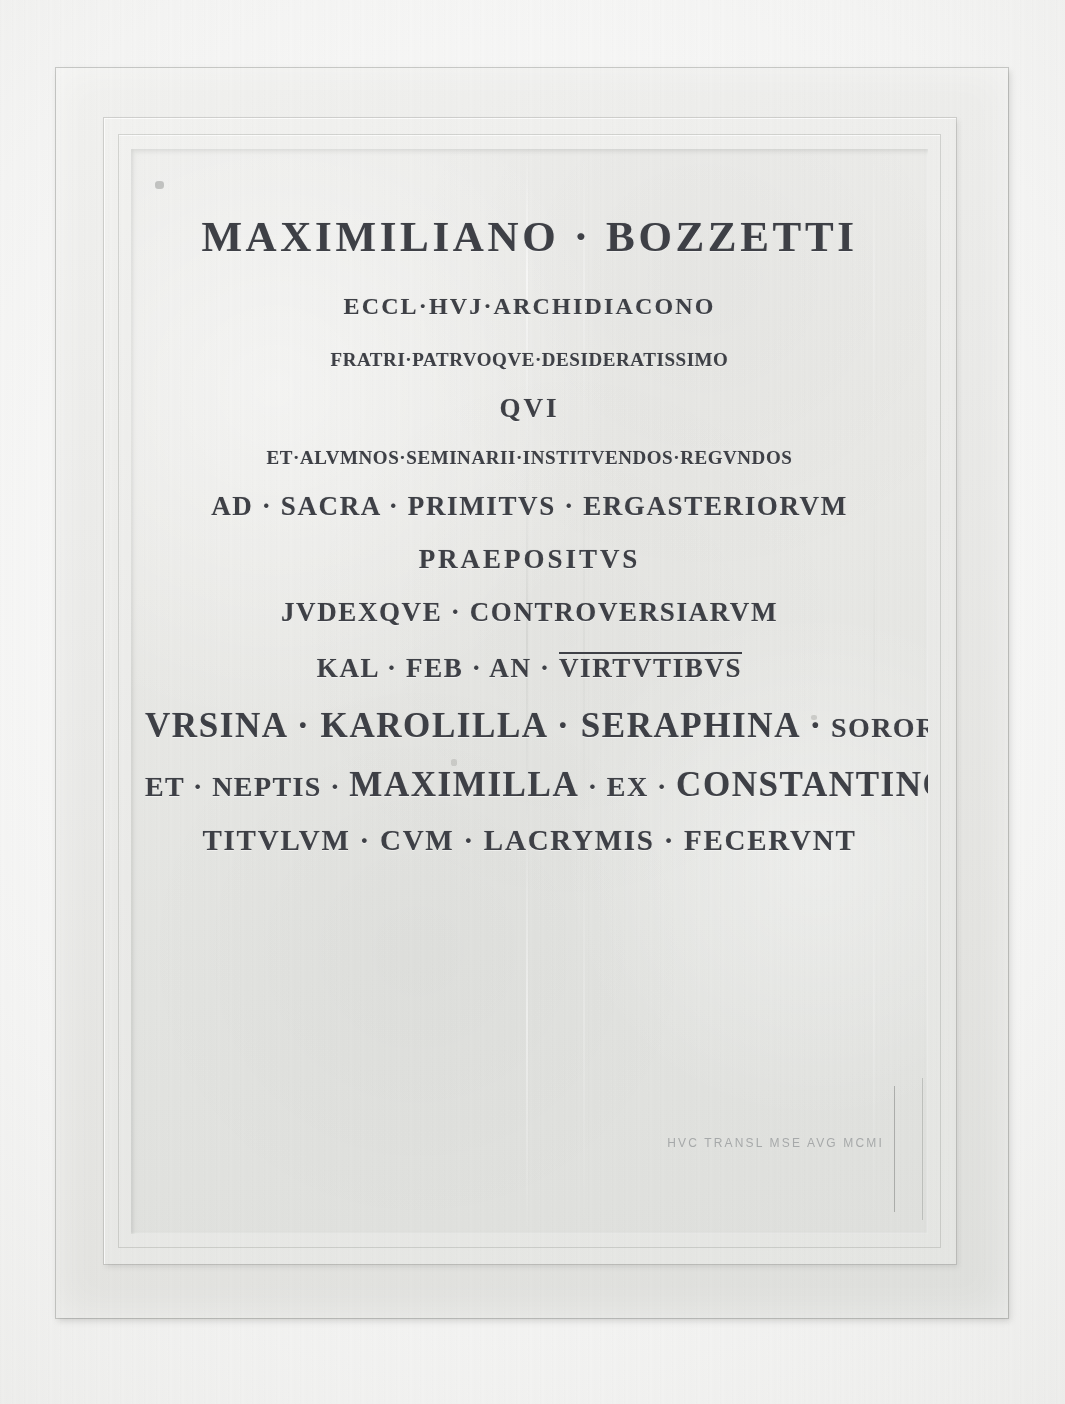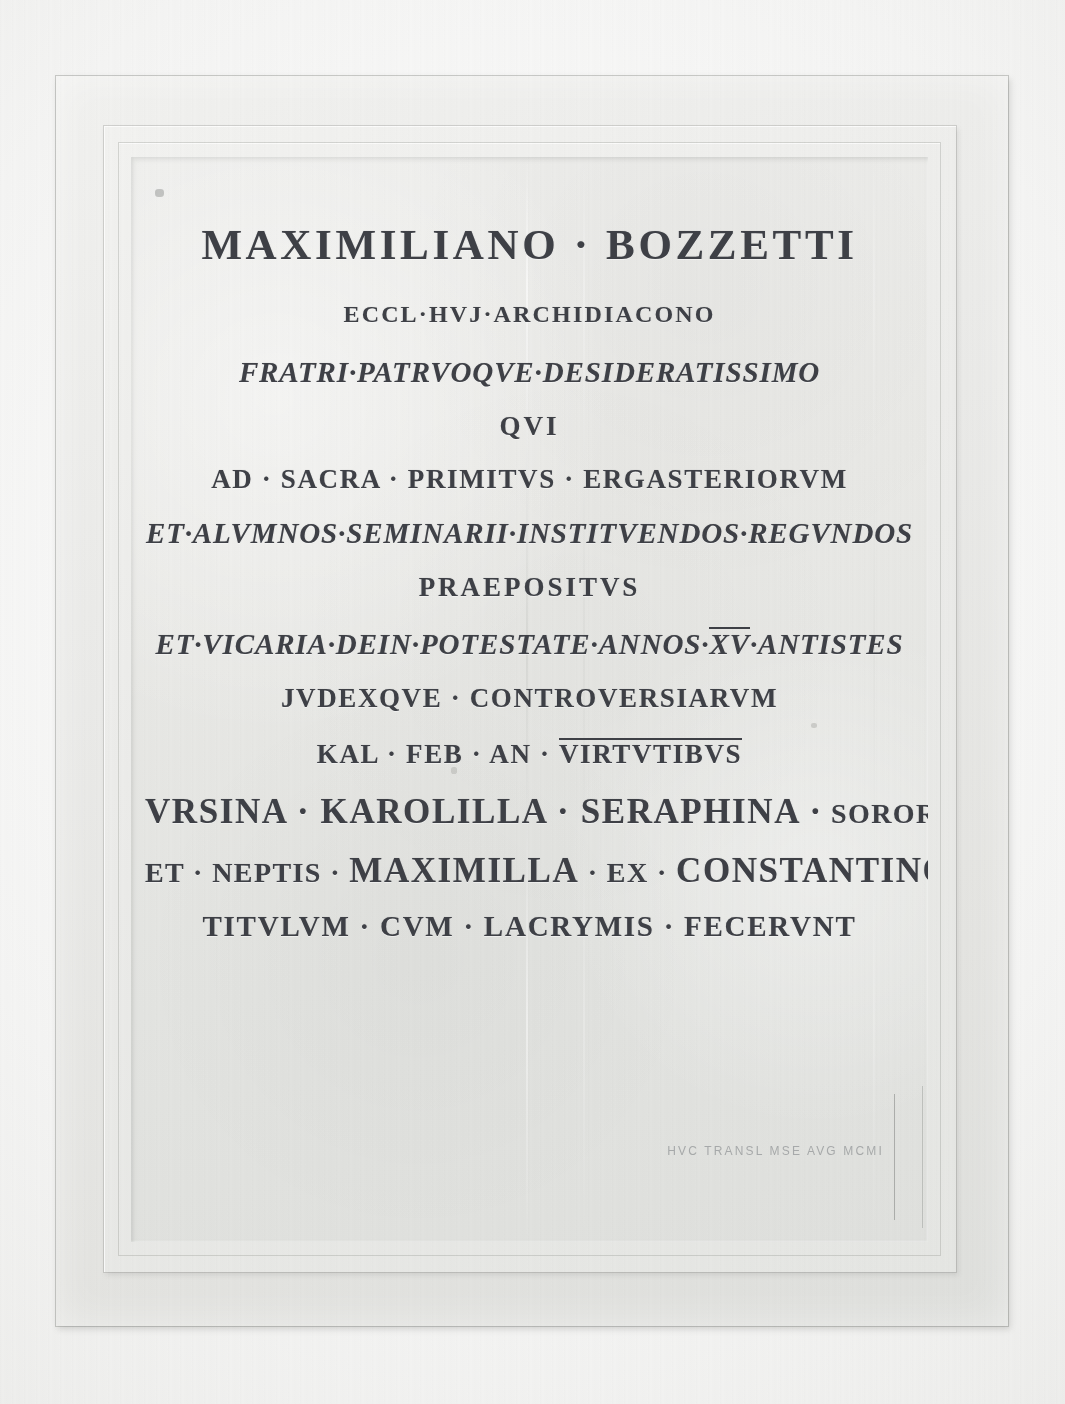--- a/index.html
+++ b/index.html
@@ -34,21 +34,21 @@
         rgba(255,255,255,0.02) 3px,
         rgba(0,0,0,0.010) 7px,
         rgba(255,255,255,0.015) 12px);
     mix-blend-mode: multiply;
     opacity: .55;
   }
 
   
   .slab-outer {
     position: absolute;
-    left: 56px;  top: 76px;
+    left: 56px;  top: 68px;
     width: 952px; height: 1250px;
     background: linear-gradient(160deg, #f1f1ef 0%, #eaeae8 40%, #e4e4e1 75%, #dedfdc 100%);
     box-shadow:
       0 0 0 1px rgba(120,122,118,0.35),
       2px 3px 6px rgba(90,92,88,0.22),
       inset 0 0 40px rgba(255,255,255,0.45);
   }
 
   
   .slab-mid {
@@ -127,21 +127,21 @@
     letter-spacing: 0.10em;
     white-space: nowrap;
     text-shadow:
       0 1px 0 rgba(255,255,255,0.55),
       0 0 1px rgba(70,72,76,0.35);
     line-height: 1.0;
   }
 
   .l-title   { font-size: 43px; letter-spacing: .085em; margin-bottom: 36px; }
   .l-sub     { font-size: 24px; letter-spacing: .090em; margin-bottom: 32px; }
-  .l-wide    { font-size: 29px; letter-spacing: .030em; margin-bottom: 26px; font-style: italic; }
+  .l-wide    { font-size: 19px; letter-spacing: .030em; margin-bottom: 26px; }
   .l-mid     { font-size: 27px; letter-spacing: .060em; margin-bottom: 26px; }
   .l-short   { font-size: 27px; letter-spacing: .110em; margin-bottom: 26px; }
   .l-big     { font-size: 35px; letter-spacing: .045em; margin-bottom: 24px; }
   .l-last    { font-size: 29px; letter-spacing: .060em; margin-bottom: 8px; }
 
   .overline {
     border-top: 2px solid #3e4046;
     padding-top: 1px;
     display: inline-block;
     line-height: .98;
@@ -198,27 +198,26 @@
           <div class="inscription">
 
             <div class="line l-title">MAXIMILIANO · BOZZETTI</div>
 
             <div class="line l-sub">ECCL·HVJ·ARCHIDIACONO</div>
 
             <div class="line l-wide">FRATRI·PATRVOQVE·DESIDERATISSIMO</div>
 
             <div class="line l-short">QVI</div>
 
+            <div class="line l-wide">ET·ALVMNOS·SEMINARII·INSTITVENDOS·REGVNDOS</div>
+
             <div class="line l-mid">AD · SACRA · PRIMITVS · ERGASTERIORVM</div>
 
-            <div class="line l-wide">ET·ALVMNOS·SEMINARII·INSTITVENDOS·REGVNDOS</div>
-
             <div class="line l-short">PRAEPOSITVS</div>
 
-            <div class="line l-wide"><span>ET·VICARIA·DEIN·POTESTATE·ANNOS·</span><span class="overline">XV</span><span>·ANTISTES</span></div>
 
             <div class="line l-mid">JVDEXQVE · CONTROVERSIARVM</div>
 
 
 
 
             <div class="line l-mid"><span>KAL · FEB · AN · </span><span class="overline">VIRTVTIBVS</span></div>
 
             <div class="line l-big"><span>VRSINA · KAROLILLA · SERAPHINA ·</span><span class="small-caps-run"> SORORES</span></div>
 

